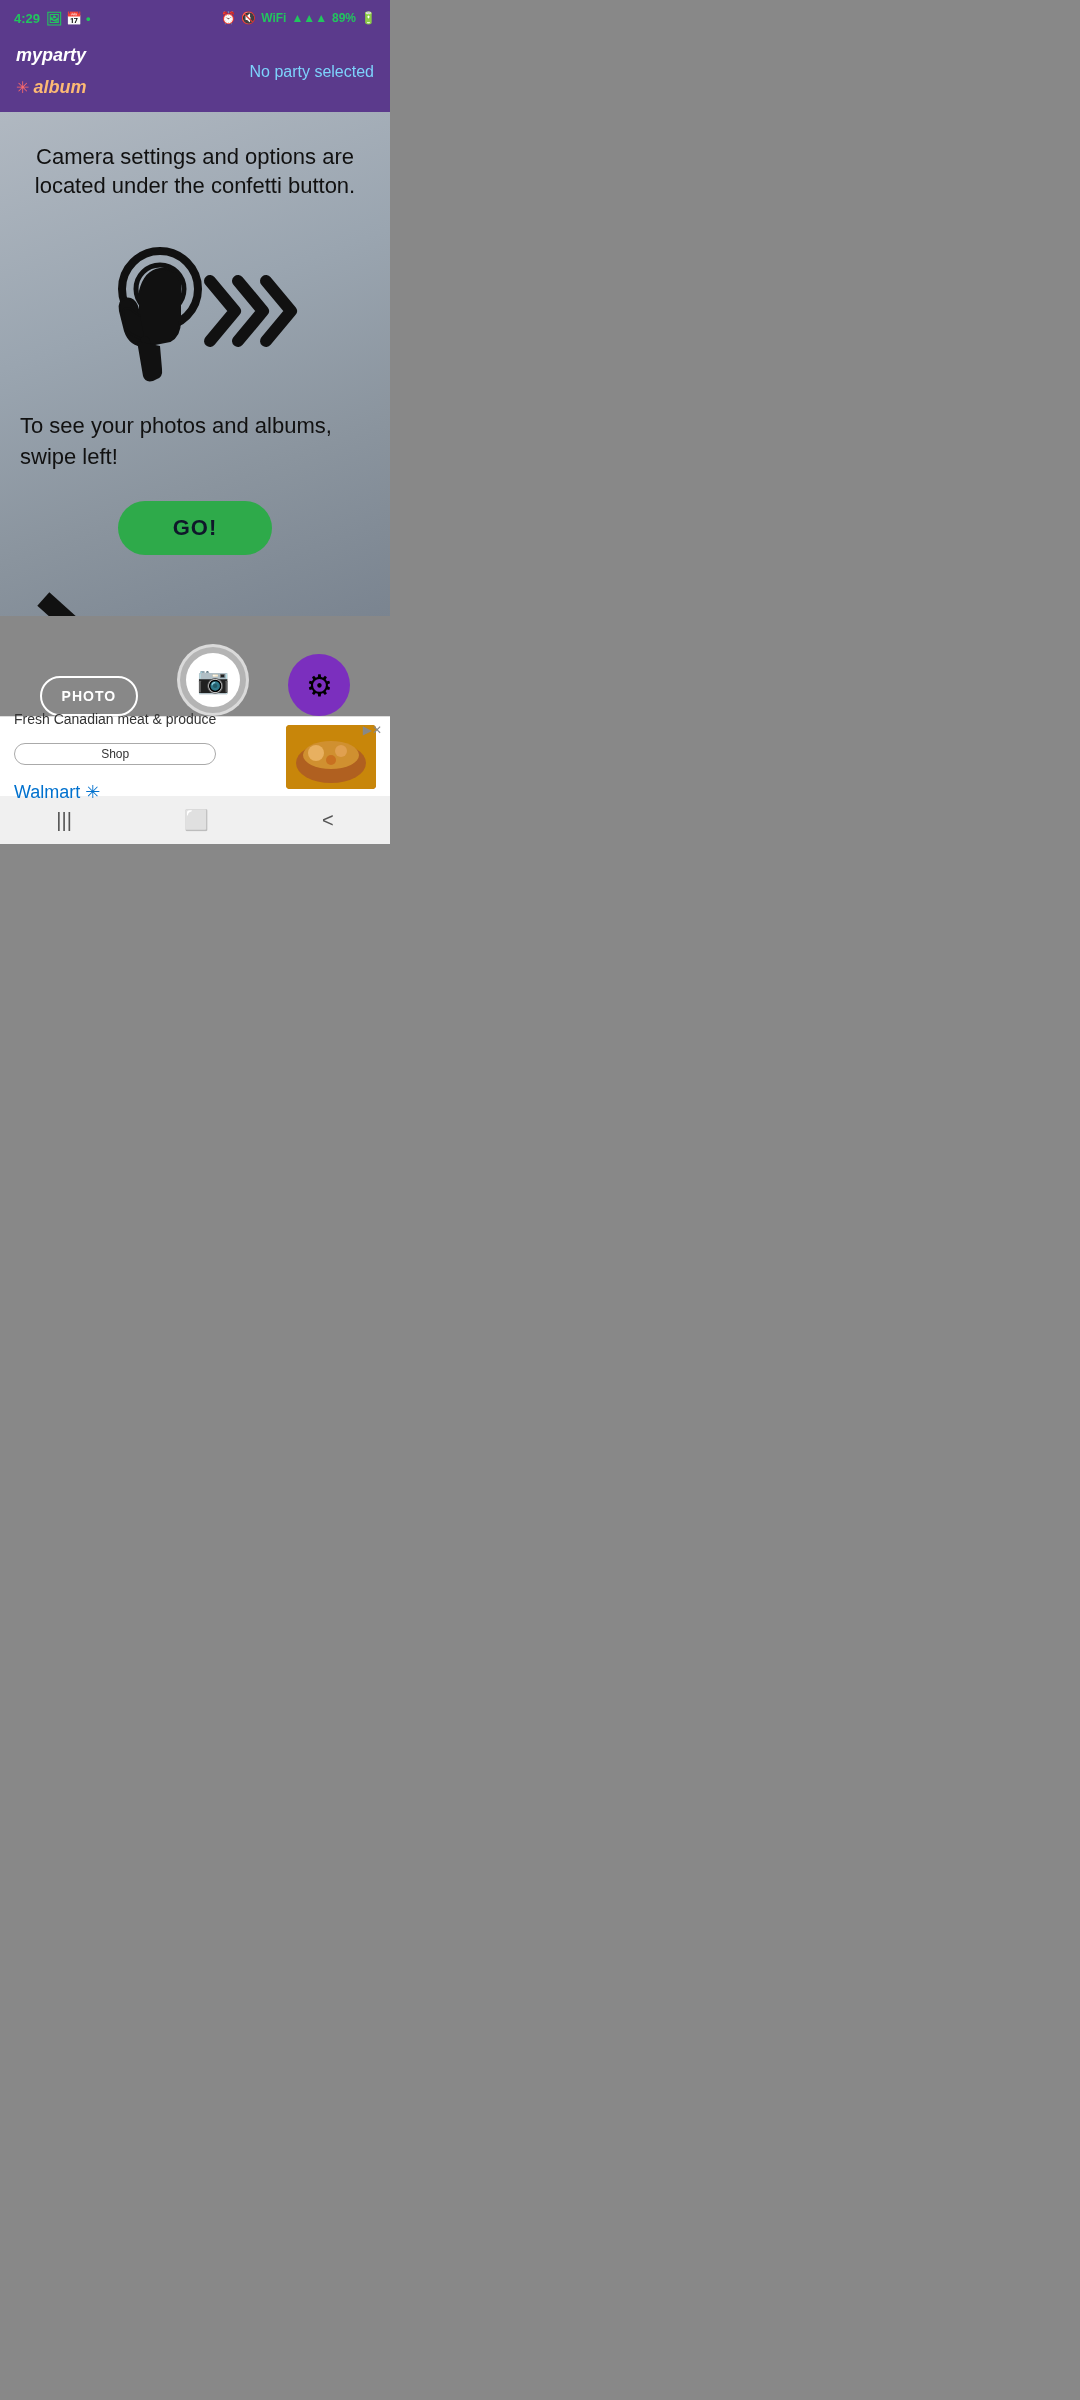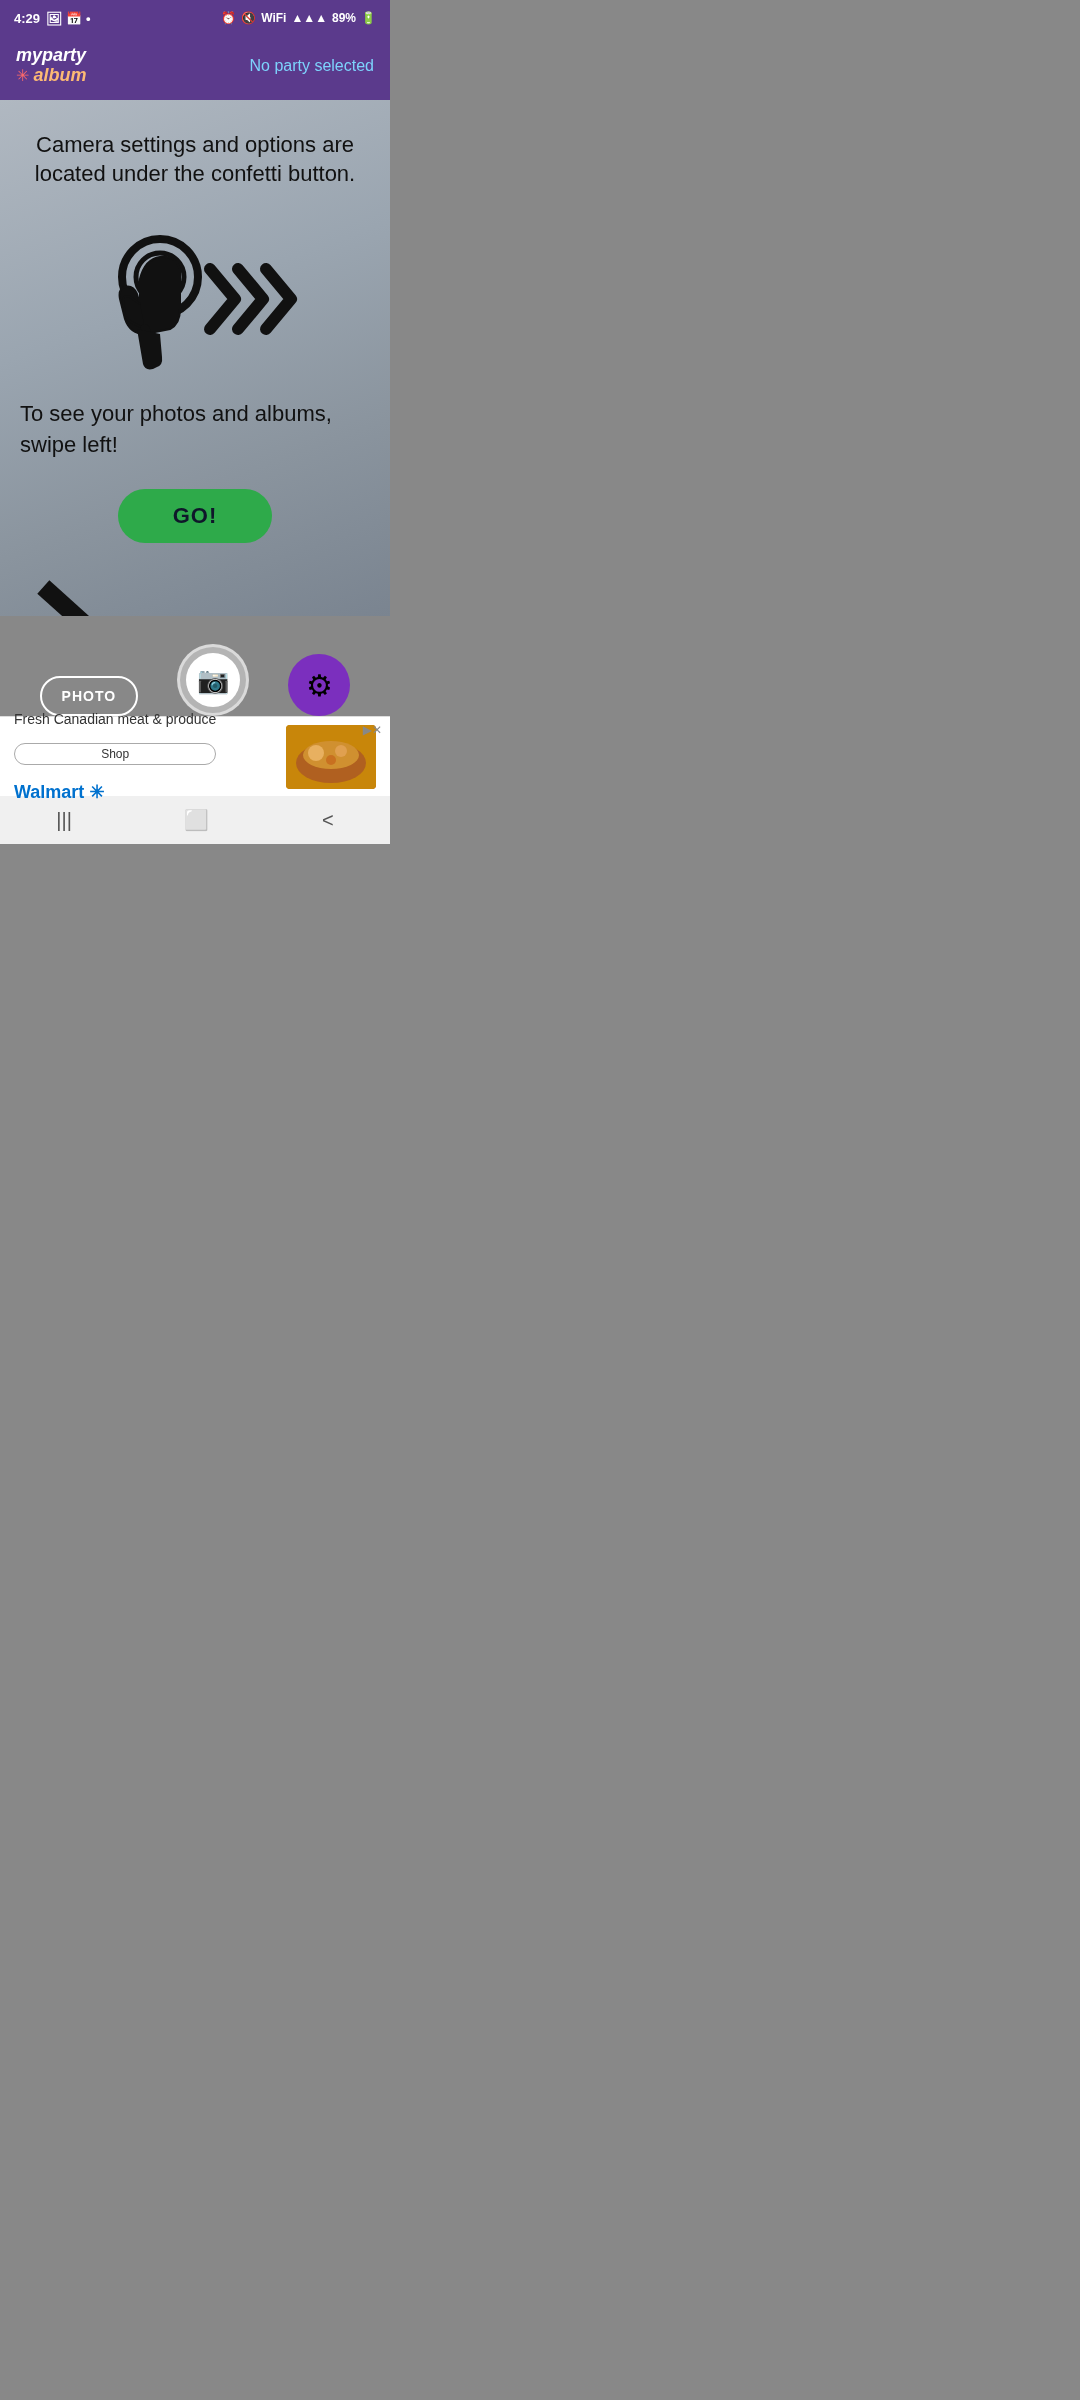--- a/index.html
+++ b/index.html
@@ -10,21 +10,21 @@
       height: 844px;
       font-family: 'Arial', sans-serif;
       background: #888;
       overflow: hidden;
       position: relative;
     }
 
     
     .status-bar {
       background: #5b3a8c;
-      color: #ffffff;
+      color: #22c55e;
       height: 36px;
       display: flex;
       align-items: center;
       justify-content: space-between;
       padding: 0 14px;
       font-size: 13px;
       font-weight: bold;
     }
     .status-left { display: flex; align-items: center; gap: 6px; }
     .status-right { display: flex; align-items: center; gap: 5px; font-size: 12px; }
@@ -34,20 +34,21 @@
       background: #5b3a8c;
       padding: 10px 16px 14px 16px;
       display: flex;
       align-items: center;
       justify-content: space-between;
     }
     .logo-container {
       display: flex;
       flex-direction: column;
       line-height: 1.1;
+      gap: 12px;
     }
     .logo-text {
       color: white;
       font-size: 18px;
       font-weight: bold;
       font-style: italic;
     }
     .logo-bottom {
       display: flex;
       align-items: center;
@@ -199,21 +200,21 @@
       background: white;
       border: 1.5px solid #aaa;
       border-radius: 20px;
       padding: 3px 14px;
       font-size: 12px;
       color: #333;
       cursor: pointer;
     }
     .ad-walmart {
       font-size: 18px;
-      font-weight: bold;
+      font-weight: normal;
       color: #0071ce;
     }
     .walmart-spark {
       color: #0071ce;
       font-size: 18px;
     }
     .ad-close {
       position: absolute;
       top: 6px;
       right: 8px;

